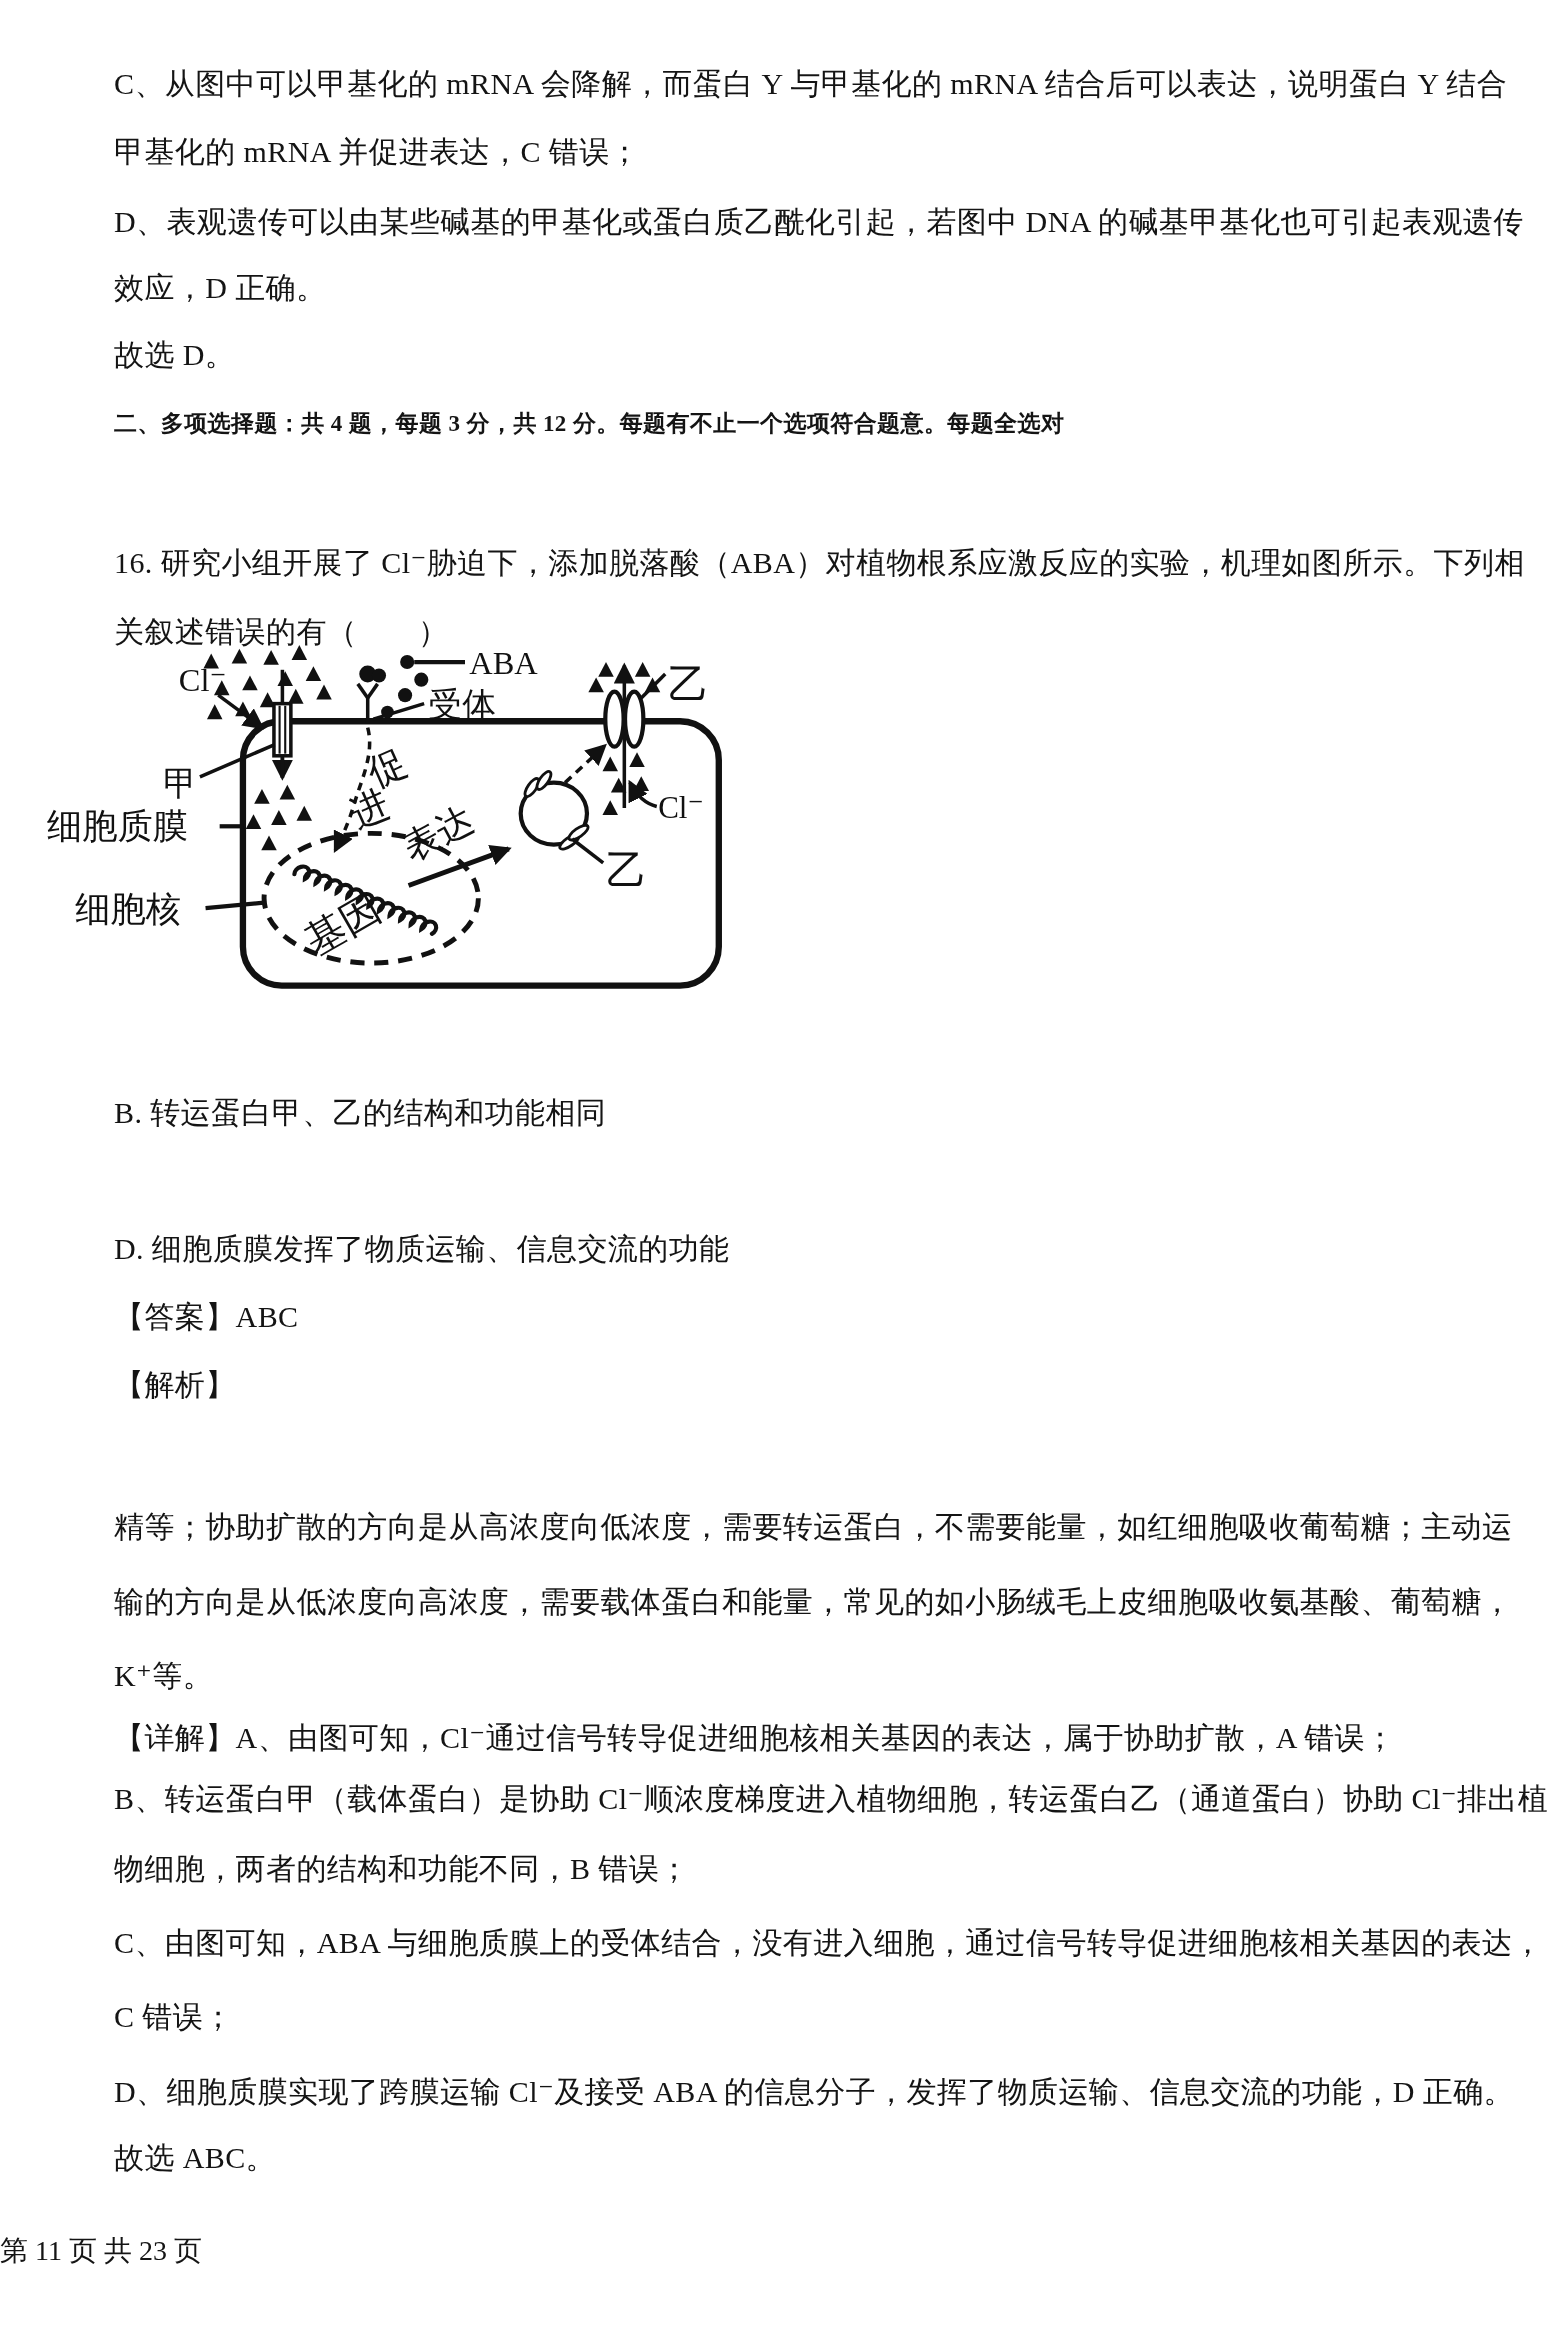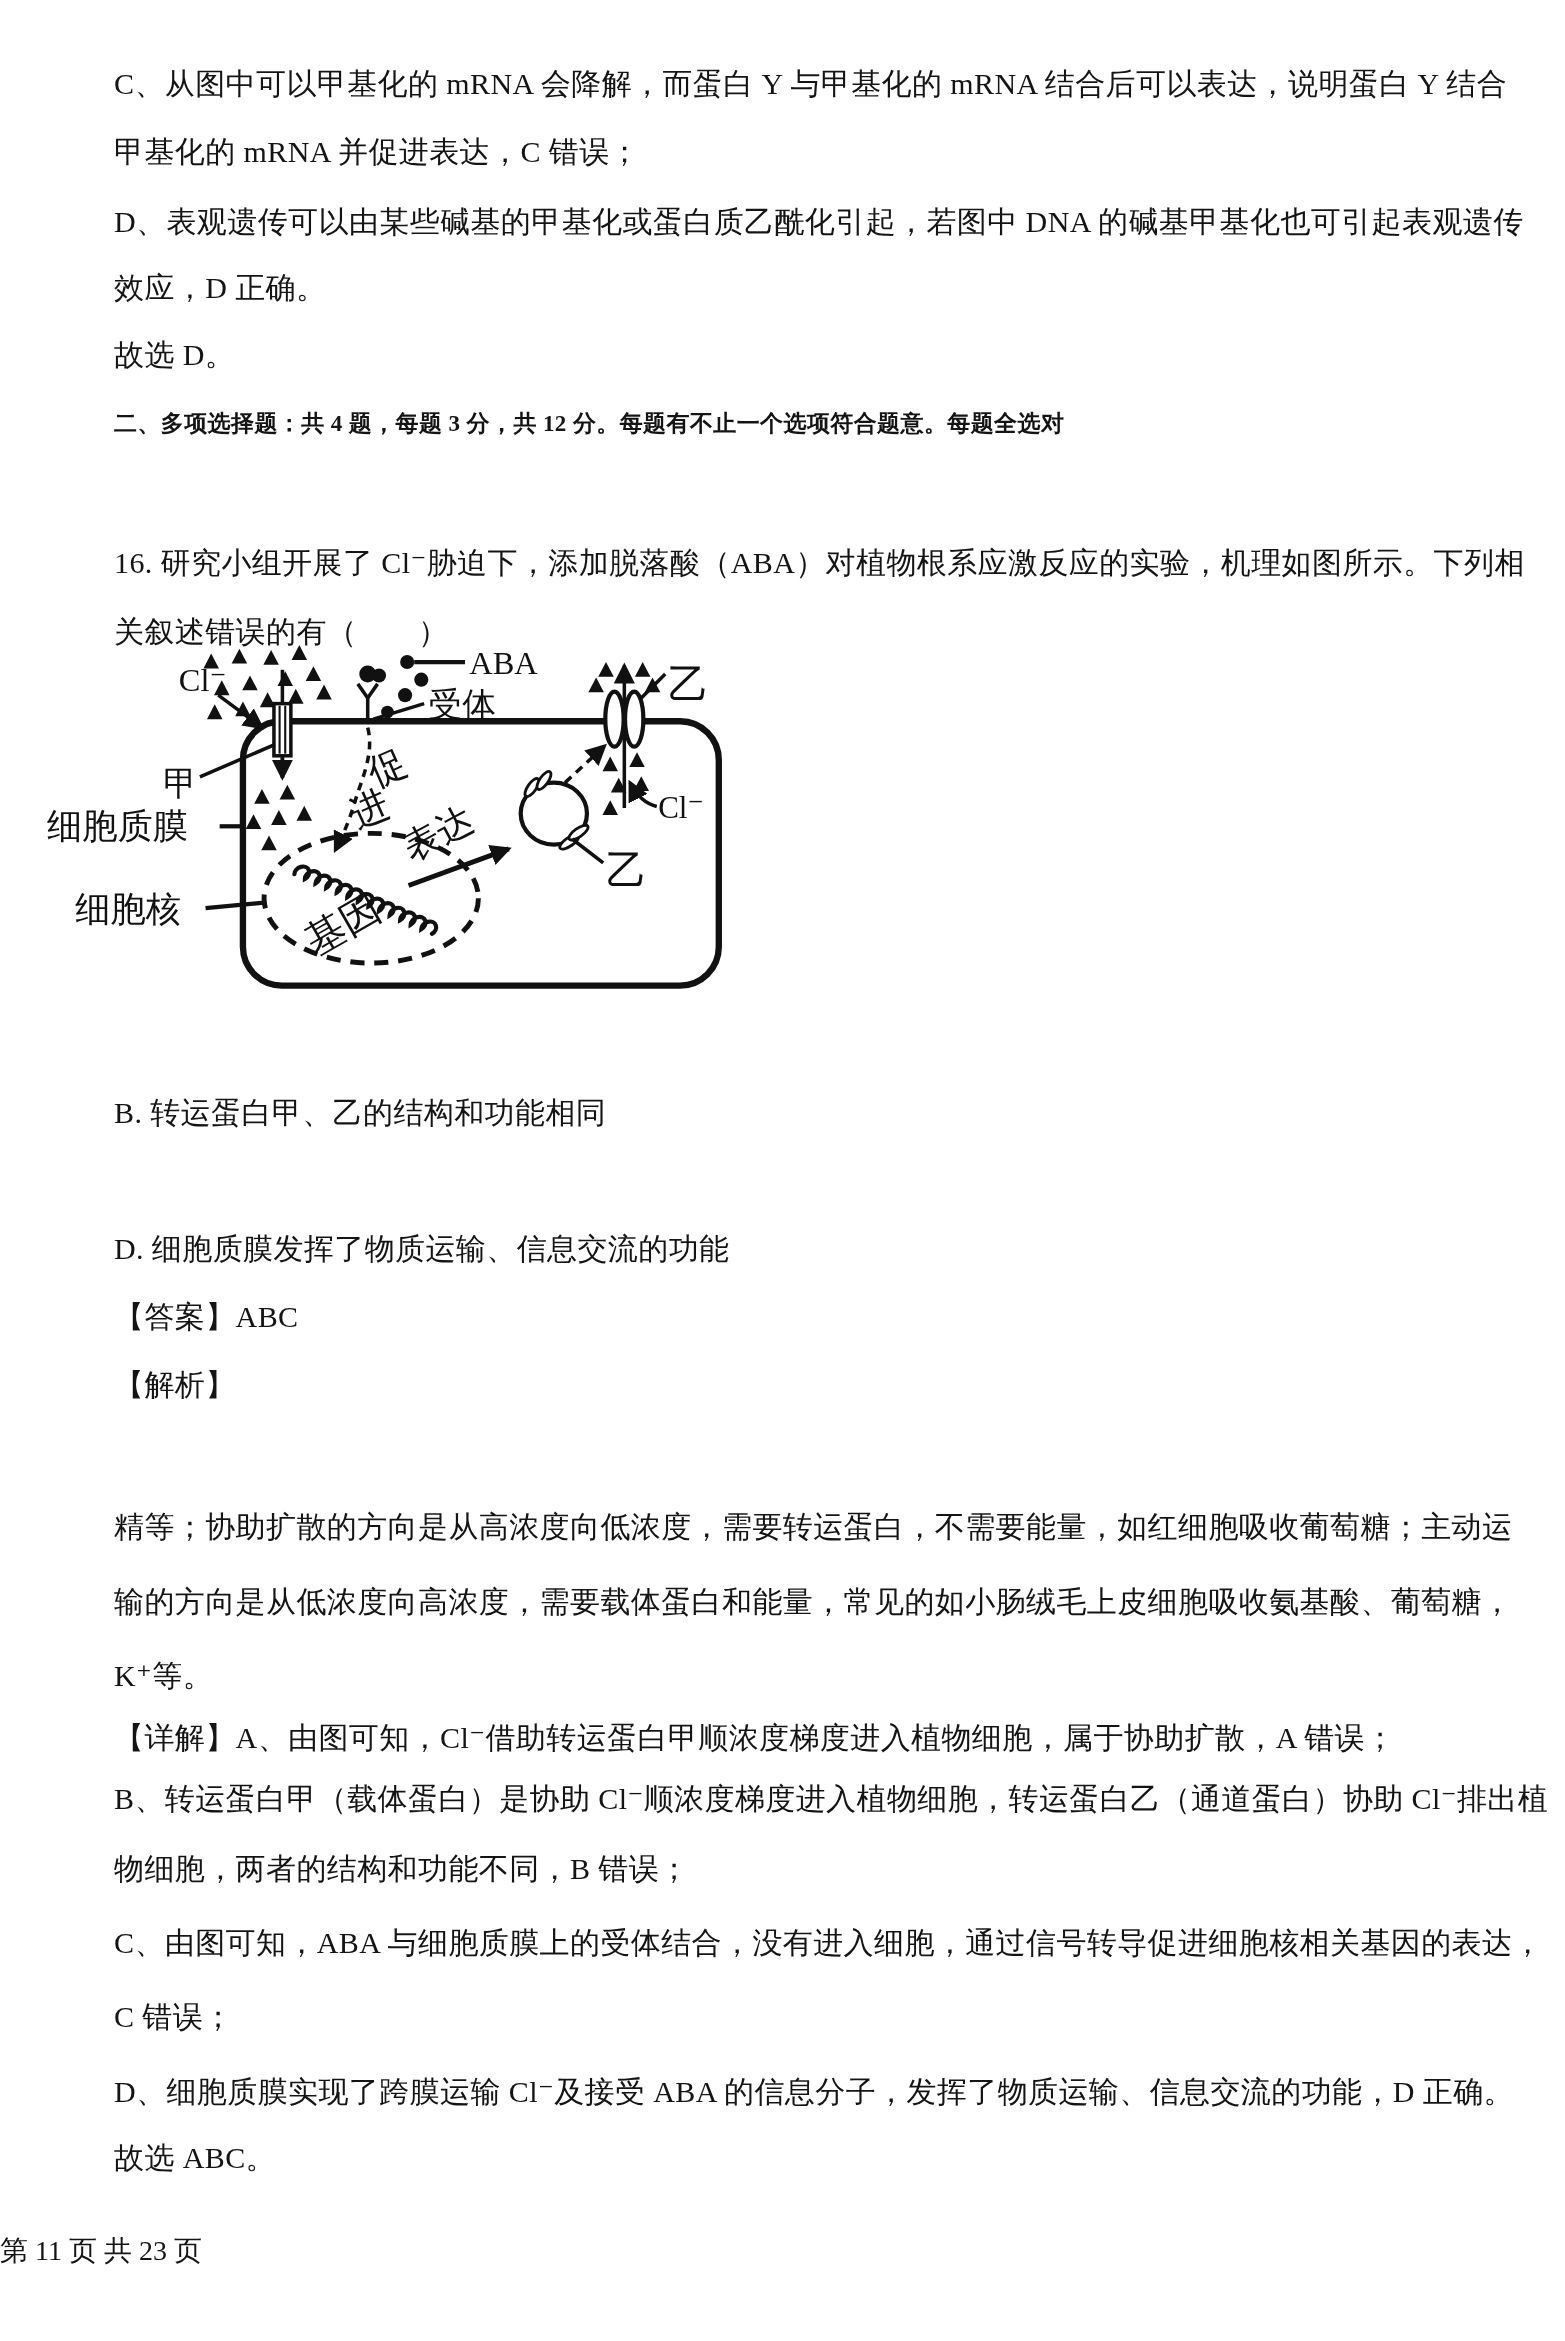--- a/index.html
+++ b/index.html
@@ -171,21 +171,21 @@
   <div class="ln" style="top:1093px">B. 转运蛋白甲、乙的结构和功能相同</div>
   <div class="ln" style="top:1229px">D. 细胞质膜发挥了物质运输、信息交流的功能</div>
 
   <div class="ln" style="top:1297px">【答案】ABC</div>
   <div class="ln" style="top:1365px">【解析】</div>
 
   <div class="ln" style="top:1582px">输的方向是从低浓度向高浓度，需要载体蛋白和能量，常见的如小肠绒毛上皮细胞吸收氨基酸、葡萄糖，</div>
   <div class="ln" style="top:1507px">精等；协助扩散的方向是从高浓度向低浓度，需要转运蛋白，不需要能量，如红细胞吸收葡萄糖；主动运</div>
   <div class="ln" style="top:1656px">K⁺等。</div>
 
-  <div class="ln" style="top:1718px">【详解】A、由图可知，Cl⁻借助转运蛋白甲顺浓度梯度进入植物细胞，属于协助扩散，A 错误；</div>
+  <div class="ln" style="top:1718px">【详解】A、由图可知，Cl⁻通过信号转导促进细胞核相关基因的表达，属于协助扩散，A 错误；</div>
   <div class="ln" style="top:1779px">B、转运蛋白甲（载体蛋白）是协助 Cl⁻顺浓度梯度进入植物细胞，转运蛋白乙（通道蛋白）协助 Cl⁻排出植</div>
   <div class="ln" style="top:1849px">物细胞，两者的结构和功能不同，B 错误；</div>
   <div class="ln" style="top:1923px">C、由图可知，ABA 与细胞质膜上的受体结合，没有进入细胞，通过信号转导促进细胞核相关基因的表达，</div>
   <div class="ln" style="top:1997px">C 错误；</div>
   <div class="ln" style="top:2072px">D、细胞质膜实现了跨膜运输 Cl⁻及接受 ABA 的信息分子，发挥了物质运输、信息交流的功能，D 正确。</div>
   <div class="ln" style="top:2138px">故选 ABC。</div>
 
   <div class="footer" style="top:2232px">第 11 页 共 23 页</div>
 
 </div>

